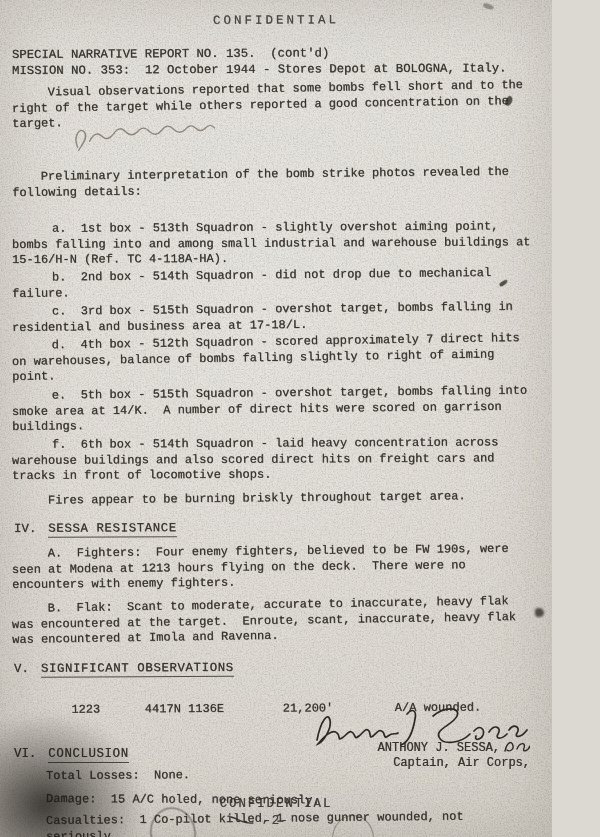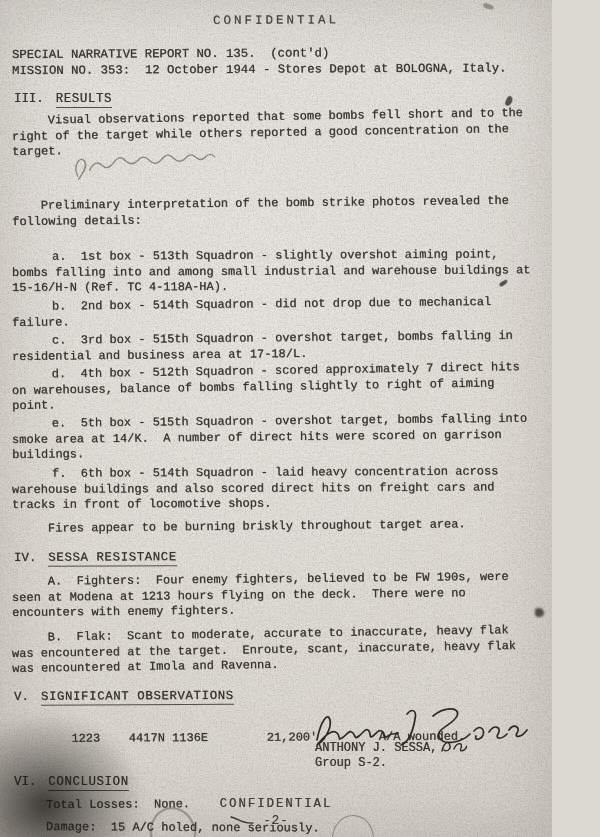--- a/index.html
+++ b/index.html
@@ -34,41 +34,41 @@
   .sec-num { display: inline-block; margin-right: 12px; }
   .sec-title { border-bottom: 1.3px solid rgba(57,53,47,0.85); padding-bottom: 1px; letter-spacing: 0.6px; }
 
   .p   { margin: 7px 18px 0 12px; text-indent: 36px; white-space: pre-wrap; }
   .item{ margin: 3px 16px 0 12px; text-indent: 40px; white-space: pre-wrap; }
   .item-first { margin-top: 5px; }
   .note{ margin: 9px 18px 0 12px; text-indent: 36px; white-space: pre-wrap; }
 
   .obs-row { margin: 10px 18px 0 14px; white-space: pre; }
   .obs-time  { display: inline-block; width: 86px; text-align: center; }
-  .obs-coord { display: inline-block; width: 138px; }
+  .obs-coord { display: inline-block; width: 138px; margin-left: 16px; }
   .obs-alt   { display: inline-block; width: 112px; }
 
   .concl-line { margin: 7px 18px 0 46px; white-space: pre-wrap; }
 
   
   .rA { transform: rotate(-0.9deg); transform-origin: 0 50%; }
   .rB { transform: rotate(-0.6deg); transform-origin: 0 50%; }
   .rC { transform: rotate(-0.3deg); transform-origin: 0 50%; }
   .rD { transform: rotate(0.3deg);  transform-origin: 0 50%; }
 
   
   .sig-block {
     position: absolute;
     right: 22px; top: 738px;
     width: 215px;
     font-size: 12px;
     line-height: 14.5px;
   }
   .sig-script { position: absolute; top: -34px; left: -6px; pointer-events: none; }
-  .sig-typed { white-space: pre; }
+  .sig-typed { white-space: pre; text-align: right; }
   .sig-mark { display: inline-block; vertical-align: -3px; margin-left: 2px; }
 
   
   .footer {
     position: absolute; left: 0; right: 0; bottom: 8px;
     text-align: center;
     letter-spacing: 2px;
     font-size: 12.3px;
     opacity: 0.92;
   }
@@ -104,23 +104,20 @@
 
 <div class="page">
 
   <div class="conf-top rC">CONFIDENTIAL</div>
 
   <div class="header rC">
     <div>SPECIAL NARRATIVE REPORT NO. 135.  (cont'd)</div>
     <div>MISSION NO. 353:  12 October 1944 - Stores Depot at BOLOGNA, Italy.</div>
   </div>
 
-  <div class="sec-head">
-    <span class="sec-num">III.</span><span class="sec-title">RESULTS</span>
-  </div>
 
   <p class="p rA">Visual observations reported that some bombs fell short and to the right of the target while others reported a good concentration on the target.</p>
 
   <p class="p rB" style="position:relative;">
     <svg class="scribble" width="200" height="30" viewBox="0 0 200 30">
       <path d="M8,24 C3,12 11,3 15,9 C19,15 11,23 9,27 M20,18 q6,-11 12,-5 q6,6 12,-2 q6,-9 12,-2 q6,6 12,0 q6,-7 12,0 q6,6 12,-1 q6,-8 12,-1 q6,6 12,0 q5,-6 10,-1 q5,5 10,0 q5,-5 9,0" fill="none" stroke="#837d71" stroke-width="1.4" stroke-linecap="round"></path>
     </svg>
     <span>Preliminary interpretation of the bomb strike photos revealed the following details:</span>
   </p>
 
@@ -163,21 +160,21 @@
       <g fill="none" stroke="#2e2a25" stroke-width="1.7" stroke-linecap="round">
         <path d="M8,36 C12,16 19,8 21,16 C23,25 14,38 9,40 C16,31 24,25 28,29 C32,32 28,37 33,34 C38,31 40,25 44,29 C47,32 45,36 50,32 C55,28 57,23 60,27 C62,30 60,35 64,32 C68,29 70,24 74,28 C76,31 75,35 79,32 C84,28 86,31 89,29"></path>
         <path d="M98,10 C103,4 108,6 106,15 C104,27 100,38 92,41"></path>
         <path d="M124,12 C136,2 152,3 148,12 C144,21 126,25 130,33 C134,42 152,39 161,30"></path>
         <path d="M165,27 c6,-7 11,-2 9,4 c-2,5 -9,6 -7,1 M180,28 c6,-9 13,-4 9,2 c-3,5 3,6 9,0 M200,26 c5,-7 12,-3 8,3 c-3,5 4,5 10,-3"></path>
       </g>
     </svg>
     <div class="sig-typed"><span>ANTHONY J. SESSA,</span><svg class="sig-mark" width="28" height="16" viewBox="0 0 28 16">
           <path d="M3,13 C5,4 10,2 11,8 C12,12 7,14 5,12 M15,11 c3,-7 9,-7 7,-1 c-2,5 4,3 6,-2" fill="none" stroke="#2e2a25" stroke-width="1.4" stroke-linecap="round"></path>
         </svg></div>
-    <div class="sig-typed">Group S-2.</div>
+    <div class="sig-typed">Captain, Air Corps,</div>
   </div>
 
   <div class="footer">
     <div>CONFIDENTIAL</div>
     <div class="pageno">
       <svg width="26" height="12" viewBox="0 0 26 12" style="position:absolute; margin-left:-34px; margin-top:1px;">
           <path d="M2,2 C10,4 14,9 24,8" fill="none" stroke="#2e2a25" stroke-width="1.3" stroke-linecap="round"></path>
         </svg>
       <span>-2-</span>
     </div>

